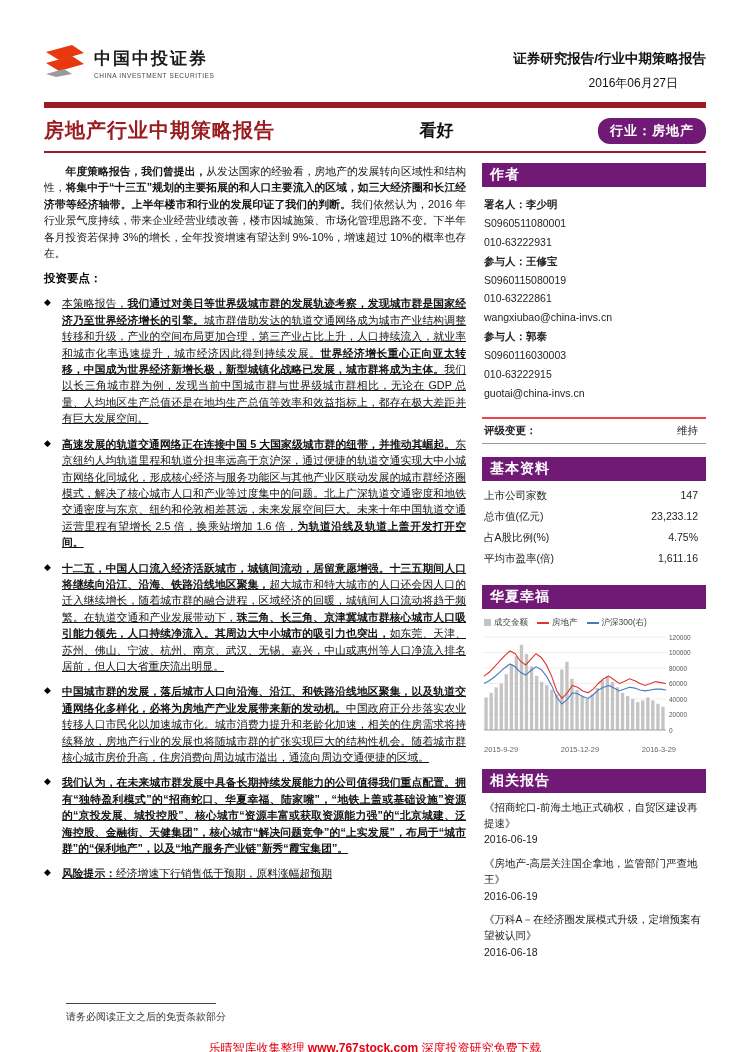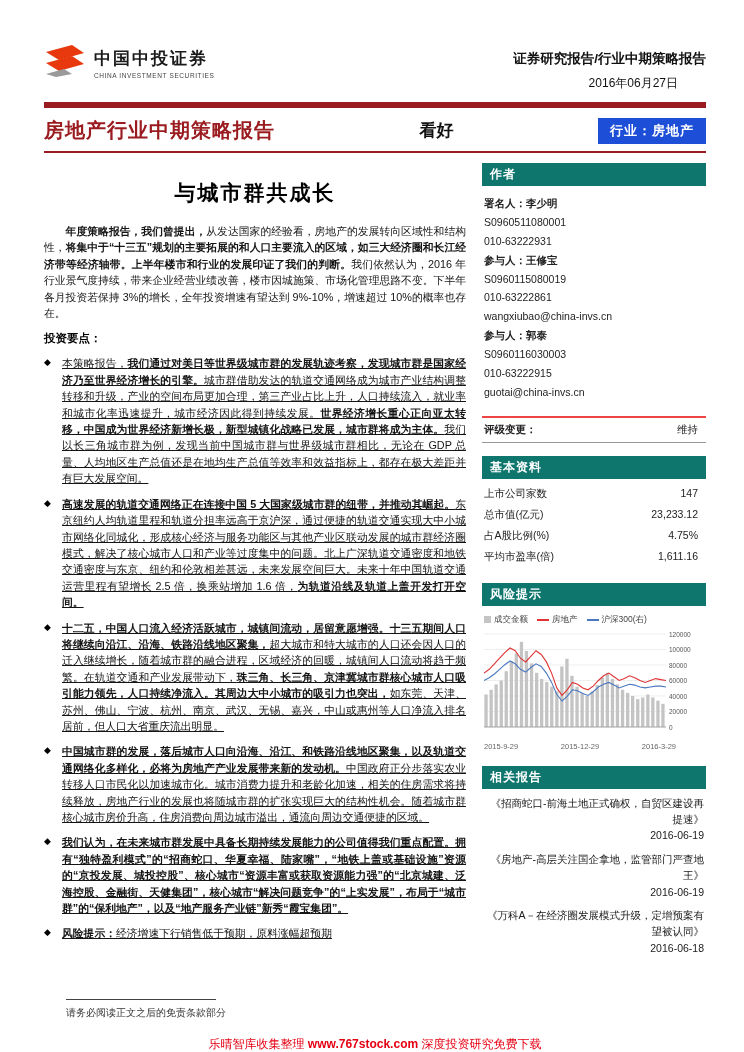--- a/index.html
+++ b/index.html
@@ -26,56 +26,56 @@
   .brand-text .en { font-size: 6.5px; color: #444; letter-spacing: 0.6px; margin-top: 2px; }
   .header-right { text-align: right; padding-top: 6px; }
   .report-type { font-size: 13.5px; font-weight: bold; color: #111; }
   .report-date { font-size: 12px; color: #111; margin-top: 7px; padding-right: 28px; }
   .red-bar { height: 6px; background: #9a1c20; margin-top: 10px; }
 
   
   .title-row { display: flex; align-items: center; border-bottom: 2px solid #9a1c20; padding: 9px 0 7px; }
   .report-title { color: #9a1c20; font-size: 20px; font-weight: bold; letter-spacing: 1px; }
   .rating { font-size: 17px; font-weight: bold; color: #111; margin: 0 auto; }
-  .industry-tag { background: #1d4ed8; color: #fff; font-size: 13px; font-weight: bold; padding: 4px 12px; letter-spacing: 1px; }
+  .industry-tag { background: #701a75; color: #fff; font-size: 13px; font-weight: bold; padding: 4px 12px; letter-spacing: 1px; border-radius: 12px; }
 
   
   .columns { display: flex; gap: 16px; margin-top: 10px; flex: 1; }
   .left-col { flex: 1; min-width: 0; }
   .right-col { width: 224px; flex: none; }
 
   
   .headline { text-align: center; font-size: 21px; font-weight: bold; letter-spacing: 2px; margin: 16px 0 16px; color: #000; }
   .para { font-size: 10.8px; line-height: 1.52; color: #141414; text-align: justify; }
   .intro { text-indent: 2em; margin-bottom: 10px; }
   .section-label { font-weight: bold; font-size: 11.5px; margin: 4px 0 9px; color: #000; }
   .bullet { display: flex; margin-bottom: 9px; }
   .bullet-marker { width: 18px; flex: none; font-size: 9px; padding-top: 2px; color: #000; }
   .bullet-body { flex: 1; text-decoration: underline; }
   .b { font-weight: bold; margin-top: 36px; }
 
   
-  .side-header { background: #0f766e; color: #fff; font-weight: bold; font-size: 12px; padding: 3px 8px; margin-top: 13px; letter-spacing: 1px; }
+  .side-header { background: #701a75; color: #fff; font-weight: bold; font-size: 14px; padding: 3px 8px; margin-top: 13px; letter-spacing: 1px; }
   .side-header.first { margin-top: 0; }
   .author-lines { padding: 8px 2px 6px; font-size: 10.5px; line-height: 1.8; color: #222; }
   .author-line { white-space: nowrap; }
   .bold { font-weight: bold; }
   .rating-row { display: flex; justify-content: space-between; border-top: 2px solid #ef4444; border-bottom: 1px solid #999; padding: 5px 8px 5px 2px; font-size: 10.5px; margin-top: 8px; color: #222; }
   .rating-row .lab { font-weight: bold; }
   .basic-rows { font-size: 10.5px; padding: 5px 0 2px; color: #222; }
   .basic-row { display: flex; justify-content: space-between; padding: 3.5px 8px 3.5px 2px; }
 
   .chart-wrap { padding: 6px 0 2px; }
   .legend { display: flex; gap: 9px; align-items: flex-end; font-size: 8.5px; color: #444; padding: 2px 0 3px 2px; }
   .legend-item { display: flex; align-items: center; gap: 3px; }
   .legend-marker.bar { width: 7px; height: 7px; background: #c4c4c4; }
   .legend-marker.line { width: 12px; height: 2px; background: #999; }
   .xlabels { display: flex; justify-content: space-between; font-size: 7.5px; color: #666; padding: 1px 30px 0 2px; }
 
-  .reports { font-size: 10.5px; line-height: 1.5; padding: 7px 2px 0; color: #1a1a1a; text-align: right; }
+  .reports { font-size: 10.5px; line-height: 1.5; padding: 7px 2px 0; color: #1a1a1a; }
   .report-item { margin-bottom: 8px; }
   .report-item .rdate { margin-top: 1px; }
 
   
   .footer { margin-top: auto; padding: 34px 0 0; }
   .footer-line { width: 150px; border-top: 1px solid #444; margin-left: 22px; margin-bottom: 6px; }
   .disclaimer { font-size: 10px; color: #333; margin-left: 22px; }
   .watermark { text-align: center; padding: 16px 0 12px; font-size: 12px; color: #e60012; }
   .watermark a { color: #e60012; font-weight: bold; text-decoration: none; }
 </style>
@@ -108,21 +108,20 @@
 
   <div class="title-row">
     <span class="report-title">房地产行业中期策略报告</span>
     <span class="rating">看好</span>
     <span class="industry-tag">行业：房地产</span>
   </div>
 
   <div class="columns">
 
     <div class="left-col">
-      <div class="headline">与城市群共成长</div>
 
       <div class="para intro"><span class="b">年度策略报告，我们曾提出，</span><span>从发达国家的经验看，房地产的发展转向区域性和结构性，</span><span class="b">将集中于“十三五”规划的主要拓展的和人口主要流入的区域，如三大经济圈和长江经济带等经济轴带。上半年楼市和行业的发展印证了我们的判断。</span><span>我们依然认为，2016 年行业景气度持续，带来企业经营业绩改善，楼市因城施策、市场化管理思路不变。下半年各月投资若保持 3%的增长，全年投资增速有望达到 9%-10%，增速超过 10%的概率也存在。</span></div>
 
       <div class="section-label">投资要点：</div>
 
       <div class="bullet">
         <span class="bullet-marker">◆</span>
         <span class="para bullet-body"><span>本策略报告，</span><span class="b">我们通过对美日等世界级城市群的发展轨迹考察，发现城市群是国家经济乃至世界经济增长的引擎。</span><span>城市群借助发达的轨道交通网络成为城市产业结构调整转移和升级，产业的空间布局更加合理，第三产业占比上升，人口持续流入，就业率和城市化率迅速提升，城市经济因此得到持续发展。</span><span class="b">世界经济增长重心正向亚太转移，中国成为世界经济新增长极，新型城镇化战略已发展，城市群将成为主体。</span><span>我们以长三角城市群为例，发现当前中国城市群与世界级城市群相比，无论在 GDP 总量、人均地区生产总值还是在地均生产总值等效率和效益指标上，都存在极大差距并有巨大发展空间。</span></span>
       </div>
       <div class="bullet">
@@ -181,21 +180,21 @@
         <div class="basic-row">
           <span>占A股比例(%)</span>
           <span>4.75%</span>
         </div>
         <div class="basic-row">
           <span>平均市盈率(倍)</span>
           <span>1,611.16</span>
         </div>
       </div>
 
-      <div class="side-header">风险提示</div>
+      <div class="side-header">华夏幸福</div>
       <div class="chart-wrap">
         <div class="legend">
           <span class="legend-item">
             <span class="legend-marker bar" style="background: rgb(196, 196, 196);"></span>
             <span>成交金额</span>
           </span>
           <span class="legend-item">
             <span class="legend-marker line" style="background: rgb(224, 52, 52);"></span>
             <span>房地产</span>
           </span>

